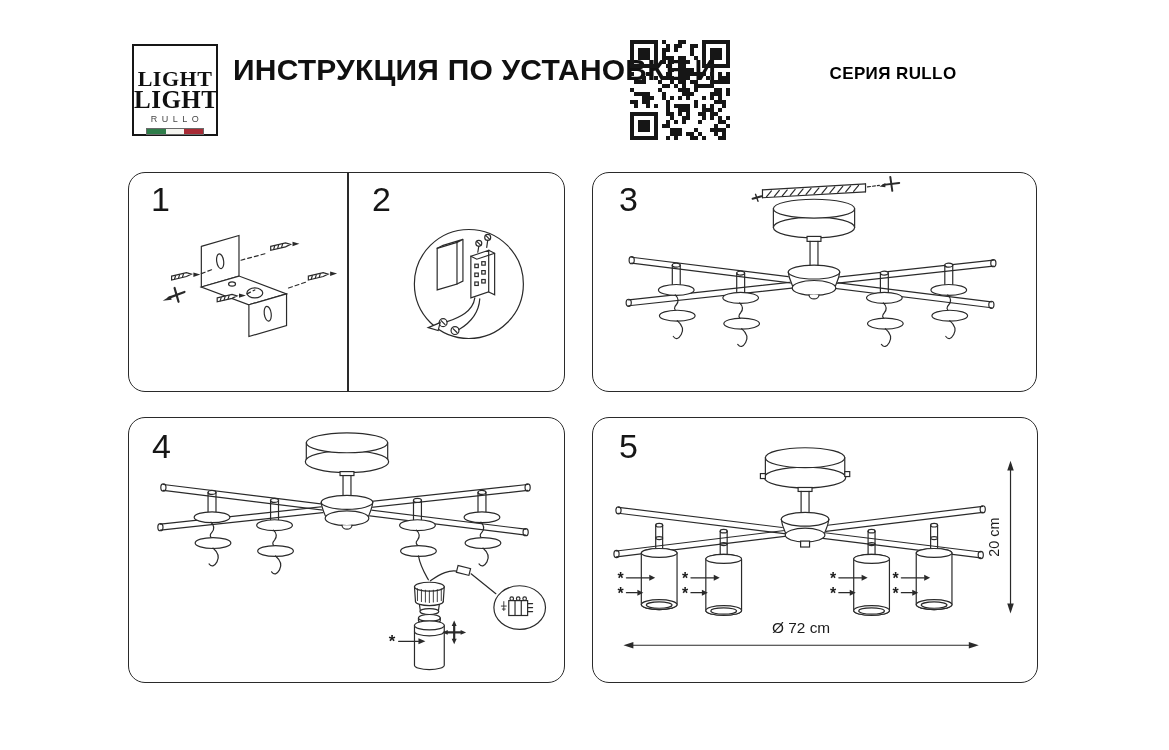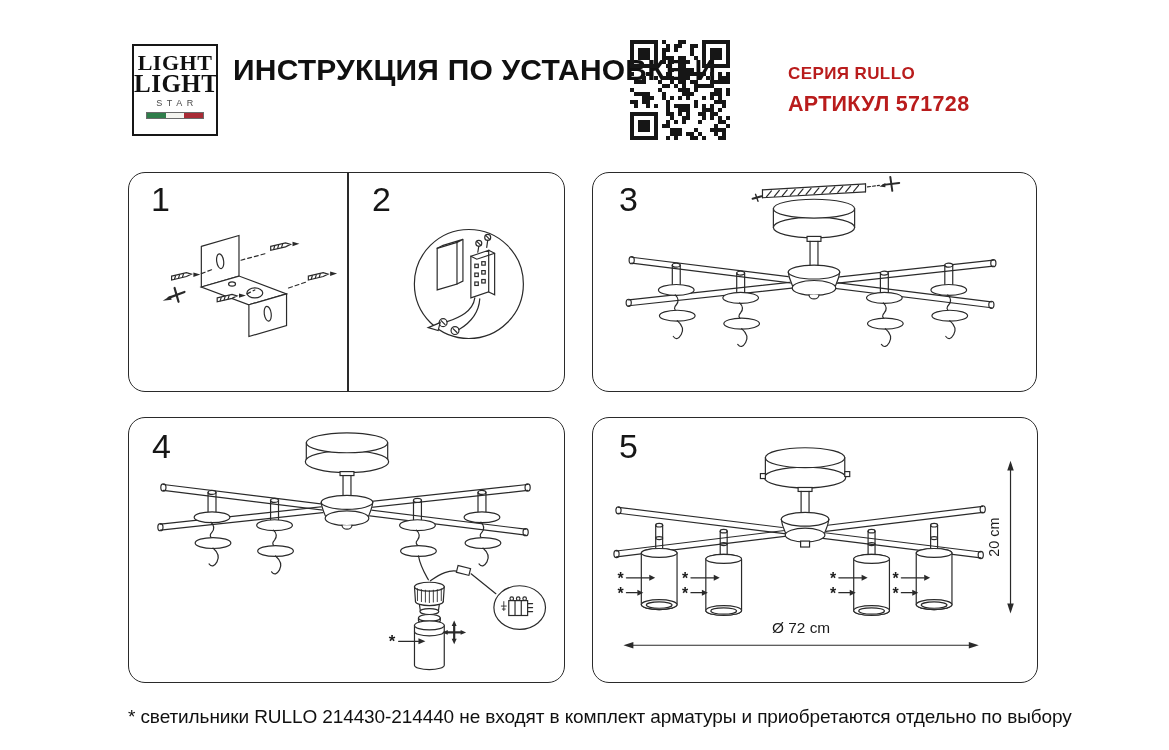--- a/index.html
+++ b/index.html
@@ -1,30 +1,30 @@
 <!DOCTYPE html>
 <html><head>
 <meta charset="utf-8">
 <style>
   *{margin:0;padding:0;box-sizing:border-box}
   html,body{background:#fff}
   body{font-family:"Liberation Sans",sans-serif;color:#1c1c1c}
   .page{position:relative;width:1169px;height:750px;background:#fff;overflow:hidden}
 
   
-  .logo{position:absolute;left:132px;top:44px;width:86px;height:92px;border:2px solid #161616;text-align:center;padding-top:7px;background:#fff}
+  .logo{position:absolute;left:132px;top:44px;width:86px;height:92px;border:2px solid #161616;text-align:center;padding-top:23px;background:#fff}
   .logo .l1{font-family:"Liberation Serif",serif;font-weight:700;font-size:22px;line-height:20px;letter-spacing:.5px;color:#101010}
   .logo .l2{font-family:"Liberation Serif",serif;font-weight:700;font-size:25px;line-height:22px;letter-spacing:.5px;color:#101010}
   .logo .l3{font-size:9px;letter-spacing:4.5px;color:#474747;margin-top:3px;padding-left:4px}
   .flag{display:flex;width:58px;height:7px;margin:4px auto 0;border:1px solid #6a6a6a}
   .flag span{flex:1}
   .title{position:absolute;left:233px;top:55px;font-weight:700;font-size:30px;line-height:29px;letter-spacing:.2px;color:#101010}
   .qr{position:absolute;left:630px;top:40px;width:100px;height:100px}
   .qr svg{width:100%;height:100%}
-  .codes{position:absolute;left:788px;top:64px;width:210px;text-align:left;color:#b91c1c}
+  .codes{position:absolute;left:788px;top:64px;width:210px;text-align:center;color:#000000}
   .codes .series{font-weight:700;font-size:17px;letter-spacing:.4px}
   .codes .article{font-weight:700;font-size:21.5px;margin-top:8px;letter-spacing:.3px}
 
   
   .panel{position:absolute;border:1.6px solid #2a2a2a;border-radius:17px;background:#fff}
   .p12{left:128px;top:172px;width:437px;height:220px}
   .p3{left:592px;top:172px;width:445px;height:220px}
   .p4{left:128px;top:417px;width:437px;height:266px}
   .p5{left:592px;top:417px;width:446px;height:266px}
   .divider{position:absolute;left:218px;top:0;bottom:0;width:1.6px;background:#2a2a2a}
@@ -37,21 +37,21 @@
   .ink{fill:#2a2a2a;stroke:none}
 </style>
 </head>
 <body>
 
 <div class="page">
 
   <div class="logo">
     <div class="l1">LIGHT</div>
     <div class="l2">LIGHT</div>
-    <div class="l3">STAR</div>
+    <div class="l3">RULLO</div>
     <div class="flag">
       <span style="background:#2f7d4a"></span>
       <span style="background:#f4f4ef"></span>
       <span style="background:#a82b35"></span>
     </div>
   </div>
 
   <div class="title">
     <div>ИНСТРУКЦИЯ ПО УСТАНОВКЕ И</div>
   </div>
@@ -261,21 +261,20 @@
             <rect x="72" y="96" width="4" height="4"></rect>
             <rect x="88" y="96" width="4" height="4"></rect>
             <rect x="92" y="96" width="4" height="4"></rect>
           </g>
       </g>
     </svg>
   </div>
 
   <div class="codes">
     <div class="series">СЕРИЯ RULLO</div>
-    <div class="article">АРТИКУЛ 571728</div>
   </div>
 
   <div class="panel p12">
     <div class="divider"></div>
     <div class="num" style="left:22px;top:8px">1</div>
     <div class="num" style="left:243px;top:8px">2</div>
     <svg viewBox="0 0 437 220">
       <g stroke="#2a2a2a" stroke-width="1.2" fill="none" stroke-linecap="round">
 
         <g>
@@ -618,14 +617,13 @@
         <text x="238" y="167" font-size="16" font-weight="bold">*</text>
         <text x="238" y="182" font-size="16" font-weight="bold">*</text>
         <text x="301" y="167" font-size="16" font-weight="bold">*</text>
         <text x="301" y="182" font-size="16" font-weight="bold">*</text>
       </g>
       <text transform="translate(408,120) rotate(-90)" text-anchor="middle" font-size="14.5">20 cm</text>
       <text x="209" y="217" text-anchor="middle" font-size="15.5">Ø 72 cm</text>
     </svg>
   </div>
 
-  <div class="footnote">* светильники RULLO 214430-214440 не входят в комплект арматуры и приобретаются отдельно по выбору</div>
 </div>
 
 </body></html>

